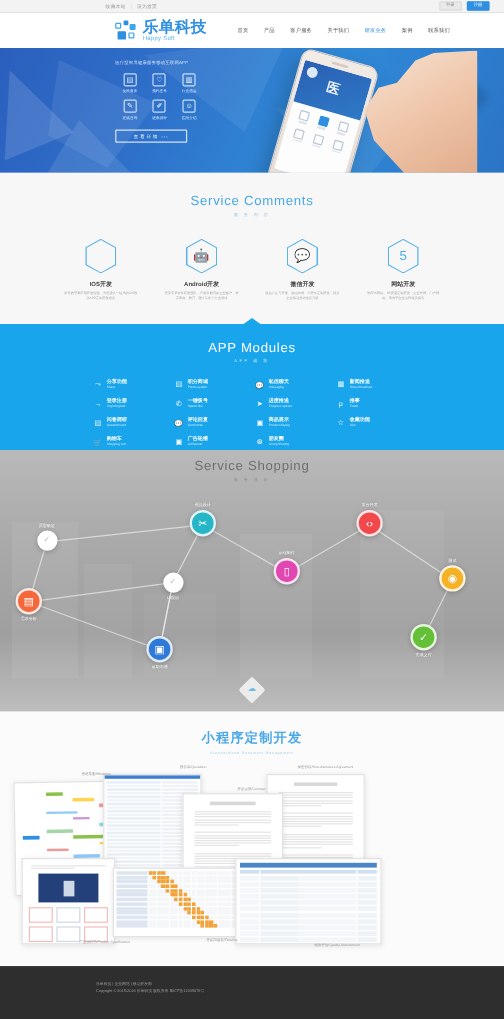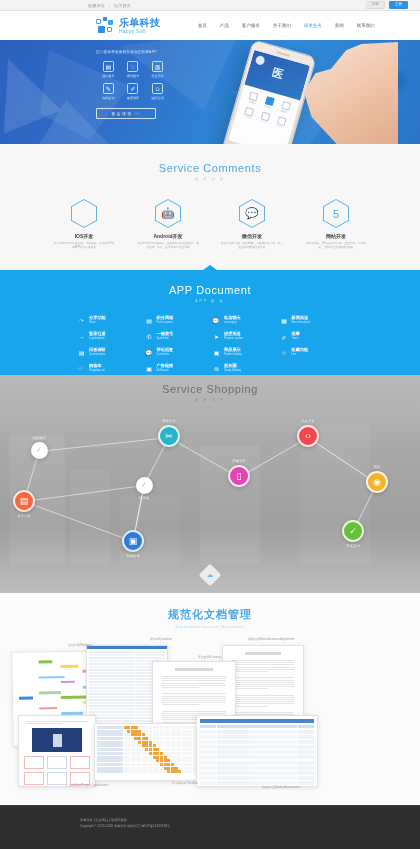--- a/index.html
+++ b/index.html
@@ -36,21 +36,21 @@
   }
   .brand { position: absolute; left: 96px; display: flex; align-items: center; gap: 3px; }
   .brand-mark { width: 20px; height: 17px; position: relative; }
   .sq { position: absolute; border-radius: 1px; }
   .sq.a { left: 0; top: 2px; width: 5px; height: 5px; border: 1px solid #3ba6e8; background: #fff; }
   .sq.b { left: 6.5px; top: 0px; width: 4px; height: 4px; background: #2f8fe0; }
   .sq.c { left: 12px; top: 3px; width: 5px; height: 5px; background: #3ba6e8; }
   .sq.d { left: 2px; top: 8.5px; width: 7px; height: 7px; background: #2f8fe0; }
   .sq.e { left: 11px; top: 10px; width: 5px; height: 5px; border: 1px solid #3ba6e8; background: #fff; }
   .brand-text { display: flex; flex-direction: column; line-height: 1; }
-  .brand-cn { font-size: 10px; font-weight: bold; color: #2f8fe0; letter-spacing: .3px; }
+  .brand-cn { font-size: 13px; font-weight: bold; color: #2f8fe0; letter-spacing: .3px; }
   .brand-en { font-size: 5px; color: #5bb4ec; letter-spacing: .2px; margin-top: 1px; }
   .nav { position: absolute; left: 198px; display: flex; gap: 13px; }
   .nav-item { font-size: 4.4px; color: #555; letter-spacing: .1px; }
   .nav-item.active { color: #2f8fe0; }
 
   
   .hero {
     height: 104px; position: relative; overflow: hidden;
     background: linear-gradient(115deg, #2b5fbe 0%, #2e6fc9 30%, #2f8ad8 62%, #2c74c6 100%);
   }
@@ -375,21 +375,21 @@
           </div>
           <div class="sc-name">网站开发</div>
           <div class="sc-desc">响应式网站、H5页面定制开发，企业官网、门户网站、电商平台全流程建设服务</div>
         </div>
       </div>
   </div>
 
   <div class="app-modules">
     <div class="notch"></div>
     <div class="sec-title">
-      <div class="en">APP Document</div>
+      <div class="en">APP Modules</div>
       <div class="cn">APP 模 块</div>
     </div>
     <div class="mod-grid" id="mod-grid">
         <div class="mod">
           <span class="mod-ico" style="font-size:6px">⤳</span>
           <span class="mod-tx">
             <span class="mod-cn">分享功能</span>
             <span class="mod-en">Share</span>
           </span>
         </div>
@@ -553,21 +553,21 @@
           <span class="node-label">完成交付</span>
         </div>
       </div>
     <div class="proc-badge">
       <span>☁</span>
     </div>
   </div>
 
   <div class="docs">
     <div class="sec-title">
-      <div class="en">规范化文档管理</div>
+      <div class="en">小程序定制开发</div>
       <div class="cn">Standardized Document Management</div>
     </div>
     <div class="doc-stage" id="doc-stage">
         <div class="doc" style="left: 12px; top: 12px; width: 100px; height: 95px; z-index: 2; transform: rotate(-1deg);">
           <div style="position:relative;width:100%;height:100%">
             <div class="mm-node" style="left:6px;top:44px;width:14px;background:#2f8fe0"></div>
             <div class="mm-node" style="left:26px;top:8px;width:14px;background:#8bc34a"></div>
             <div class="mm-node" style="left:48px;top:13.2px;width:18px;background:#ffd54f"></div>
             <div class="mm-node" style="left:70px;top:18.4px;width:22px;background:#ef9a9a"></div>
             <div class="mm-node" style="left:26px;top:23.6px;width:26px;background:#90caf9"></div>

